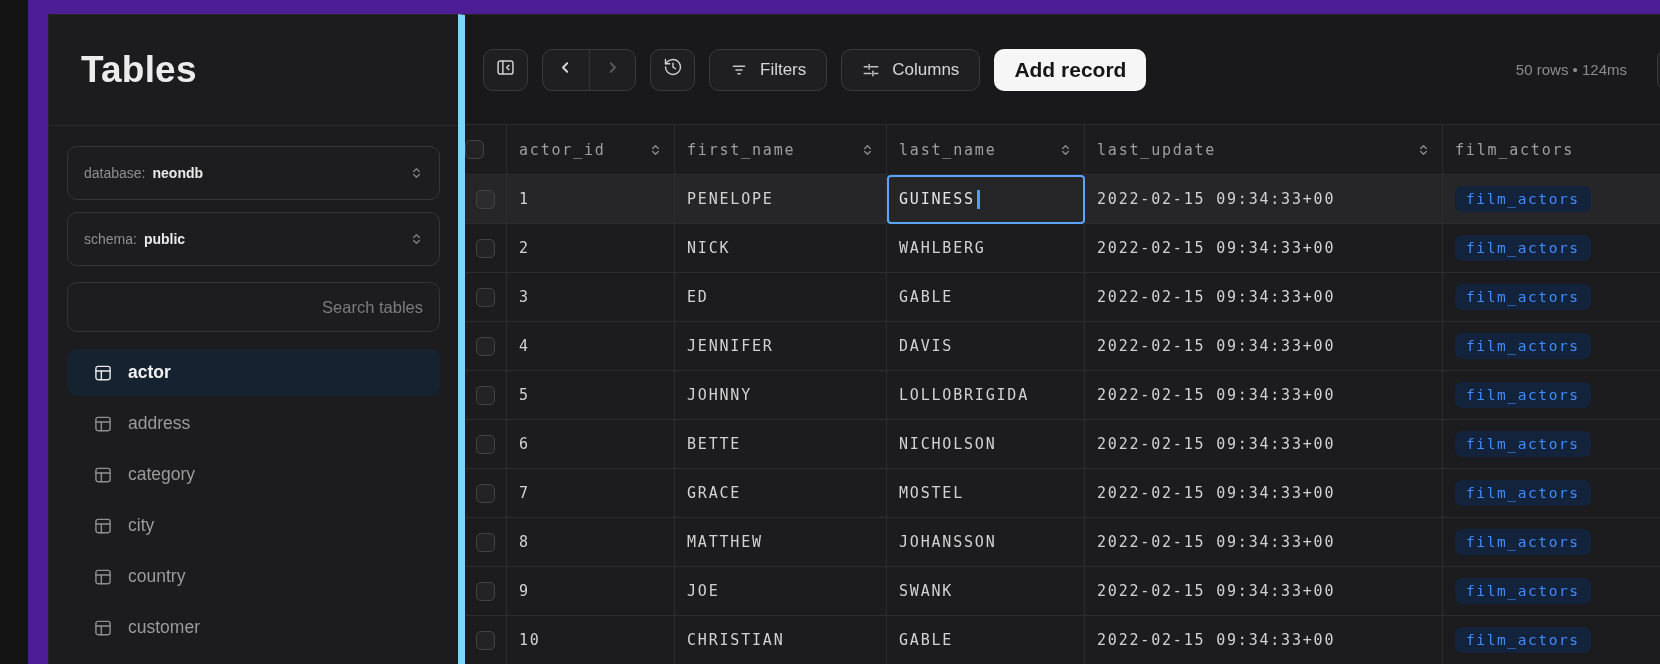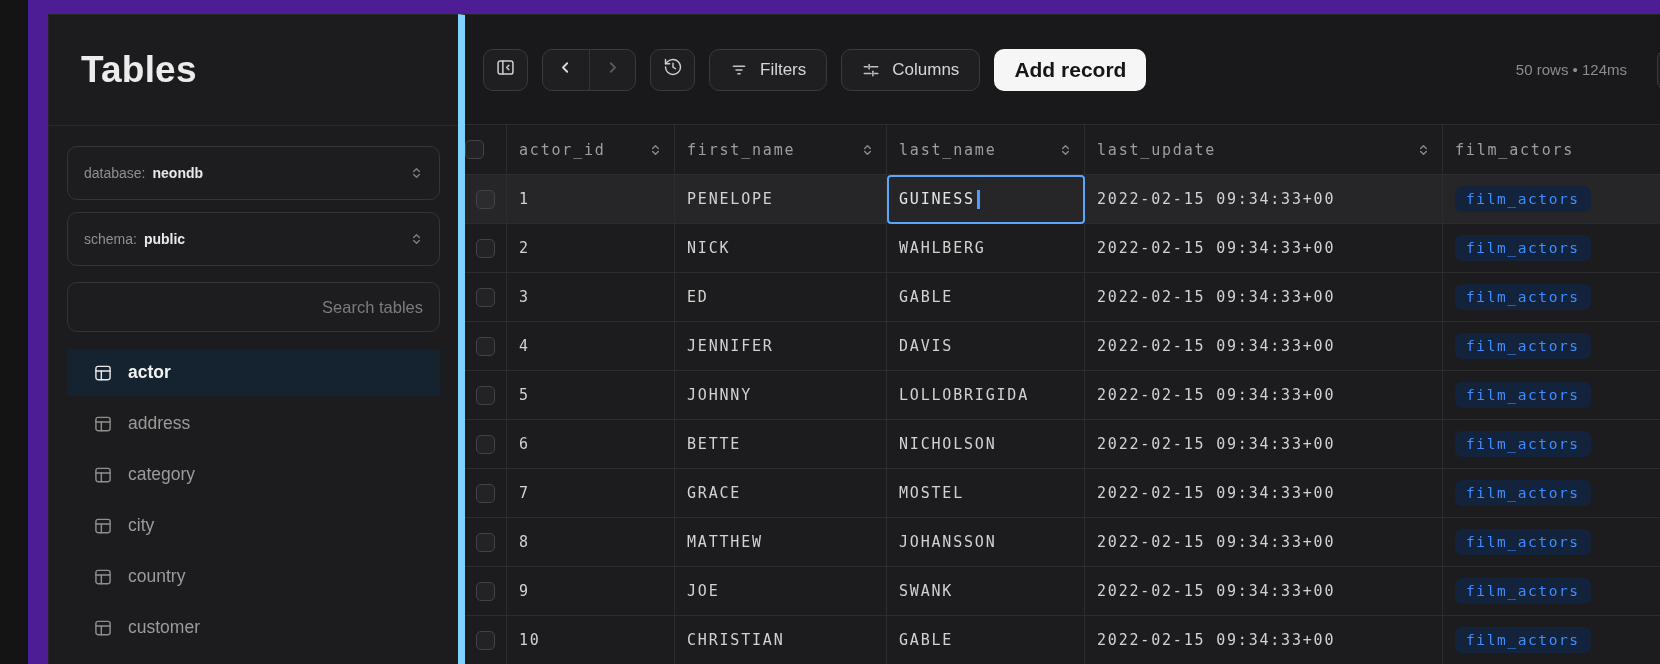--- a/index.html
+++ b/index.html
@@ -17,21 +17,21 @@
                padding:0 16px; margin-bottom:12px; font-size:14px; color:#8f8f8f; cursor:pointer;
                box-sizing:border-box; background:#1d1d1f; }
   .sb-select .val { color:#e9e9e9; font-weight:600; margin-left:7px; }
   .sb-select .updown { margin-left:auto; color:#7e7e7e; display:flex; }
   .sb-search { height:50px; border:1px solid #343434; border-radius:10px; margin:16px 0 0 0;
                display:flex; align-items:center; box-sizing:border-box; background:#1d1d1f; }
   .sb-search input { background:transparent; border:none; outline:none; width:100%; padding:0 16px;
                font-size:16.5px; color:#d8d8d8; font-family:"Liberation Sans", sans-serif;text-align:right; }
   .sb-search input::placeholder { color:#7c7c7c; }
   .tbl-list { margin-top:17px; display:flex; flex-direction:column; gap:4px; }
-  .tbl-item { height:47px; border-radius:1px; display:flex; align-items:center; gap:15px;
+  .tbl-item { height:47px; border-radius:10px; display:flex; align-items:center; gap:15px;
               padding-left:26px; color:#9b9b9b; font-size:17.5px; cursor:pointer; }
   .tbl-item .ticon { display:flex; color:#8f8f8f; }
   .tbl-item.selected { background:#15222f; color:#f2f2f2; font-weight:700; }
   .tbl-item.selected .ticon { color:#eaeaea; }
 
   
   .main { position:absolute; left:430px; top:14px; right:0; bottom:0;
           background:#19191b; border-left:7px solid #7dd3fc; border-top:1px solid #262626; box-sizing:border-box; }
   .toolbar { position:absolute; top:0; left:0; right:0; height:109px; display:flex; align-items:center;
              padding:0 0 0 18px; gap:14px; }

